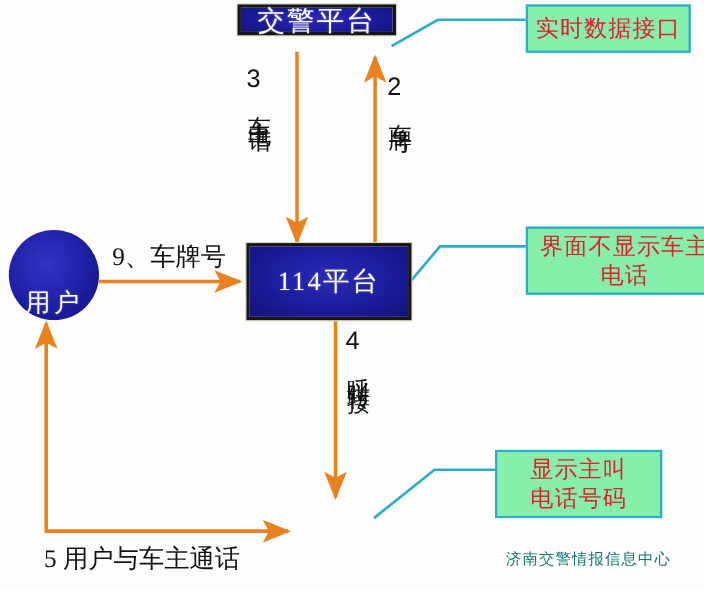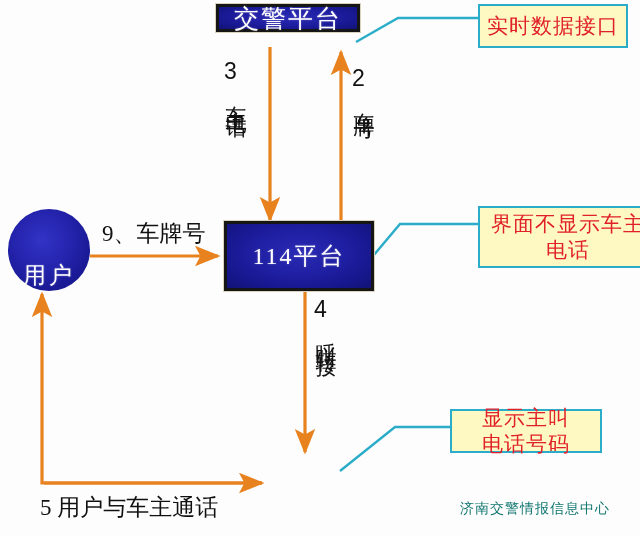--- a/index.html
+++ b/index.html
@@ -53,21 +53,21 @@
     justify-content: center;
     letter-spacing: 3px;
     text-shadow: 0 0 2px rgba(255,255,255,0.35);
   }
 
   
   .callout {
     position: absolute;
     box-sizing: border-box;
     border: 2px solid #2badc9;
-    background: #fef9c3;
+    background: #86efac;
     color: #e0202a;
     display: flex;
     align-items: center;
     justify-content: center;
     text-align: center;
     line-height: 1.25;
     letter-spacing: 1px;
   }
 
   
@@ -163,21 +163,21 @@
   <div class="label" style="left:40px; top:492px; font-size:23px;"><span>5 用户与车主通话</span></div>
 
   <div class="callout" style="left:478px; top:4px; width:150px; height:44px; font-size:21px;">
     <span>实时数据接口</span>
   </div>
 
   <div class="callout" style="left:478px; top:206px; width:180px; height:62px; font-size:21px; padding:0 8px;">
     <span>界面不显示车主电话</span>
   </div>
 
-  <div class="callout" style="left:450px; top:409px; width:152px; height:44px; font-size:21px; padding:0 24px;">
+  <div class="callout" style="left:450px; top:409px; width:152px; height:62px; font-size:21px; padding:0 24px;">
     <span>显示主叫电话号码</span>
   </div>
 
   <div class="watermark" style="left:460px; top:500px; font-size:14px;">
     <span>济南交警情报信息中心</span>
   </div>
 
 </div>
 
 </body></html>

